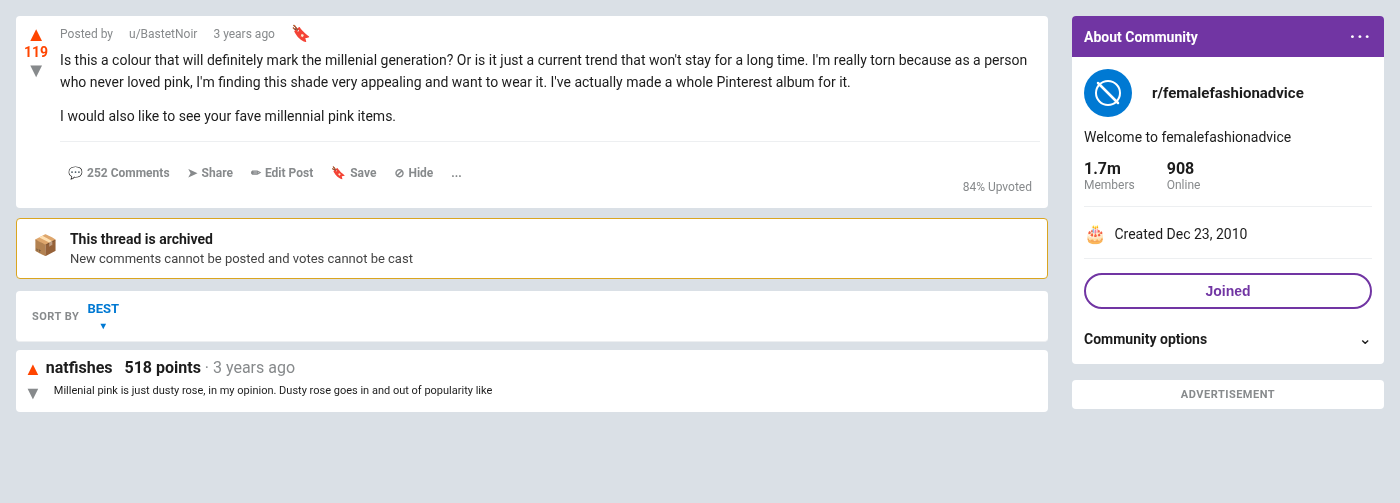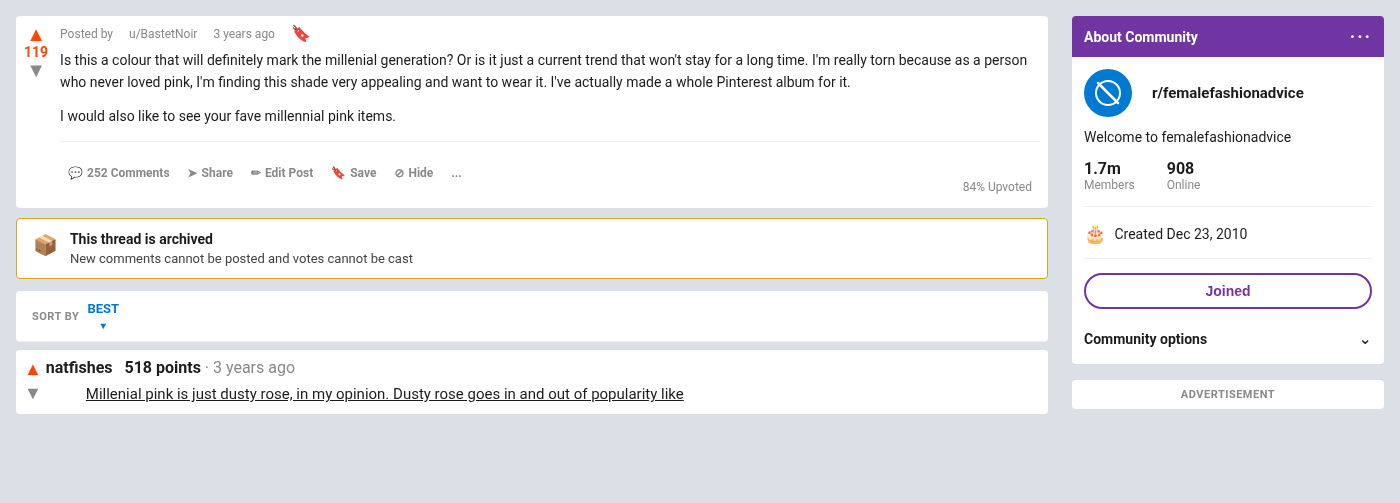--- a/index.html
+++ b/index.html
@@ -194,25 +194,24 @@
       color: #ff4500;
       font-size: 18px;
       cursor: pointer;
     }
     .comment-vote-down {
       color: #878a8c;
       font-size: 18px;
       cursor: pointer;
     }
     .comment-body {
-      font-size: 15px;
+      font-size: 11px;
       color: #1c1c1c;
       line-height: 1.5;
-      margin-left: 40px;
-      text-decoration: underline;
+      margin-left: 8px;
     }
     .comment-row {
       display: flex;
       align-items: flex-start;
       gap: 4px;
     }
     .comment-votes {
       display: flex;
       flex-direction: column;
       align-items: center;

